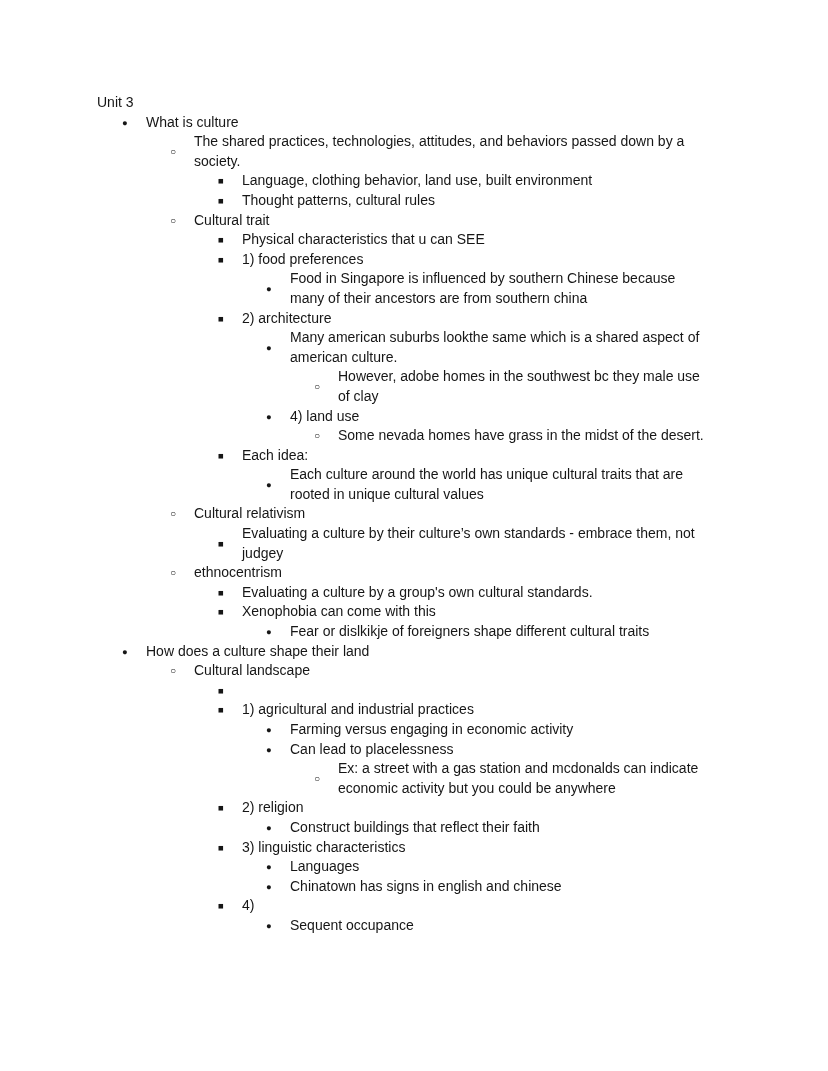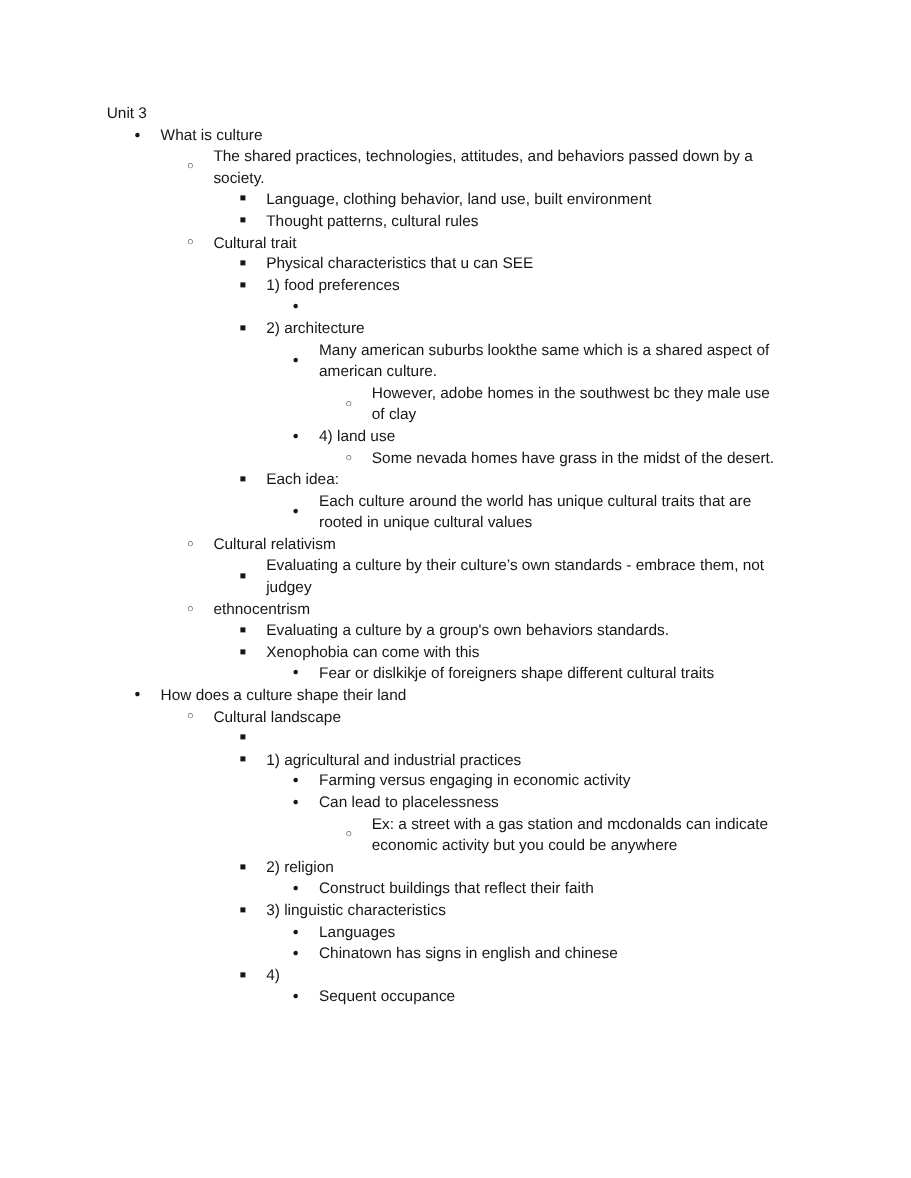--- a/index.html
+++ b/index.html
@@ -70,20 +70,22 @@
       <div class="li lvl-3">
     <span class="marker square">■</span>
     <span class="item-text">Physical characteristics that u can SEE</span>
   </div>
       <div class="li lvl-3">
     <span class="marker square">■</span>
     <span class="item-text">1) food preferences</span>
   </div>
       <div class="li lvl-4">
     <span class="marker disc">●</span>
+    <span class="item-text">Food in Singapore is influenced by southern Chinese because
+many of their ancestors are from southern china</span>
   </div>
       <div class="li lvl-3">
     <span class="marker square">■</span>
     <span class="item-text">2) architecture</span>
   </div>
       <div class="li lvl-4">
     <span class="marker disc">●</span>
     <span class="item-text">Many american suburbs lookthe same which is a shared aspect of
 american culture.</span>
   </div>
@@ -117,21 +119,21 @@
     <span class="marker square">■</span>
     <span class="item-text">Evaluating a culture by their culture’s own standards - embrace them, not
 judgey</span>
   </div>
       <div class="li lvl-2">
     <span class="marker circle">○</span>
     <span class="item-text">ethnocentrism</span>
   </div>
       <div class="li lvl-3">
     <span class="marker square">■</span>
-    <span class="item-text">Evaluating a culture by a group's own behaviors standards.</span>
+    <span class="item-text">Evaluating a culture by a group's own cultural standards.</span>
   </div>
       <div class="li lvl-3">
     <span class="marker square">■</span>
     <span class="item-text">Xenophobia can come with this</span>
   </div>
       <div class="li lvl-4">
     <span class="marker disc">●</span>
     <span class="item-text">Fear or dislkikje of foreigners shape different cultural traits</span>
   </div>
       <div class="li lvl-1">

